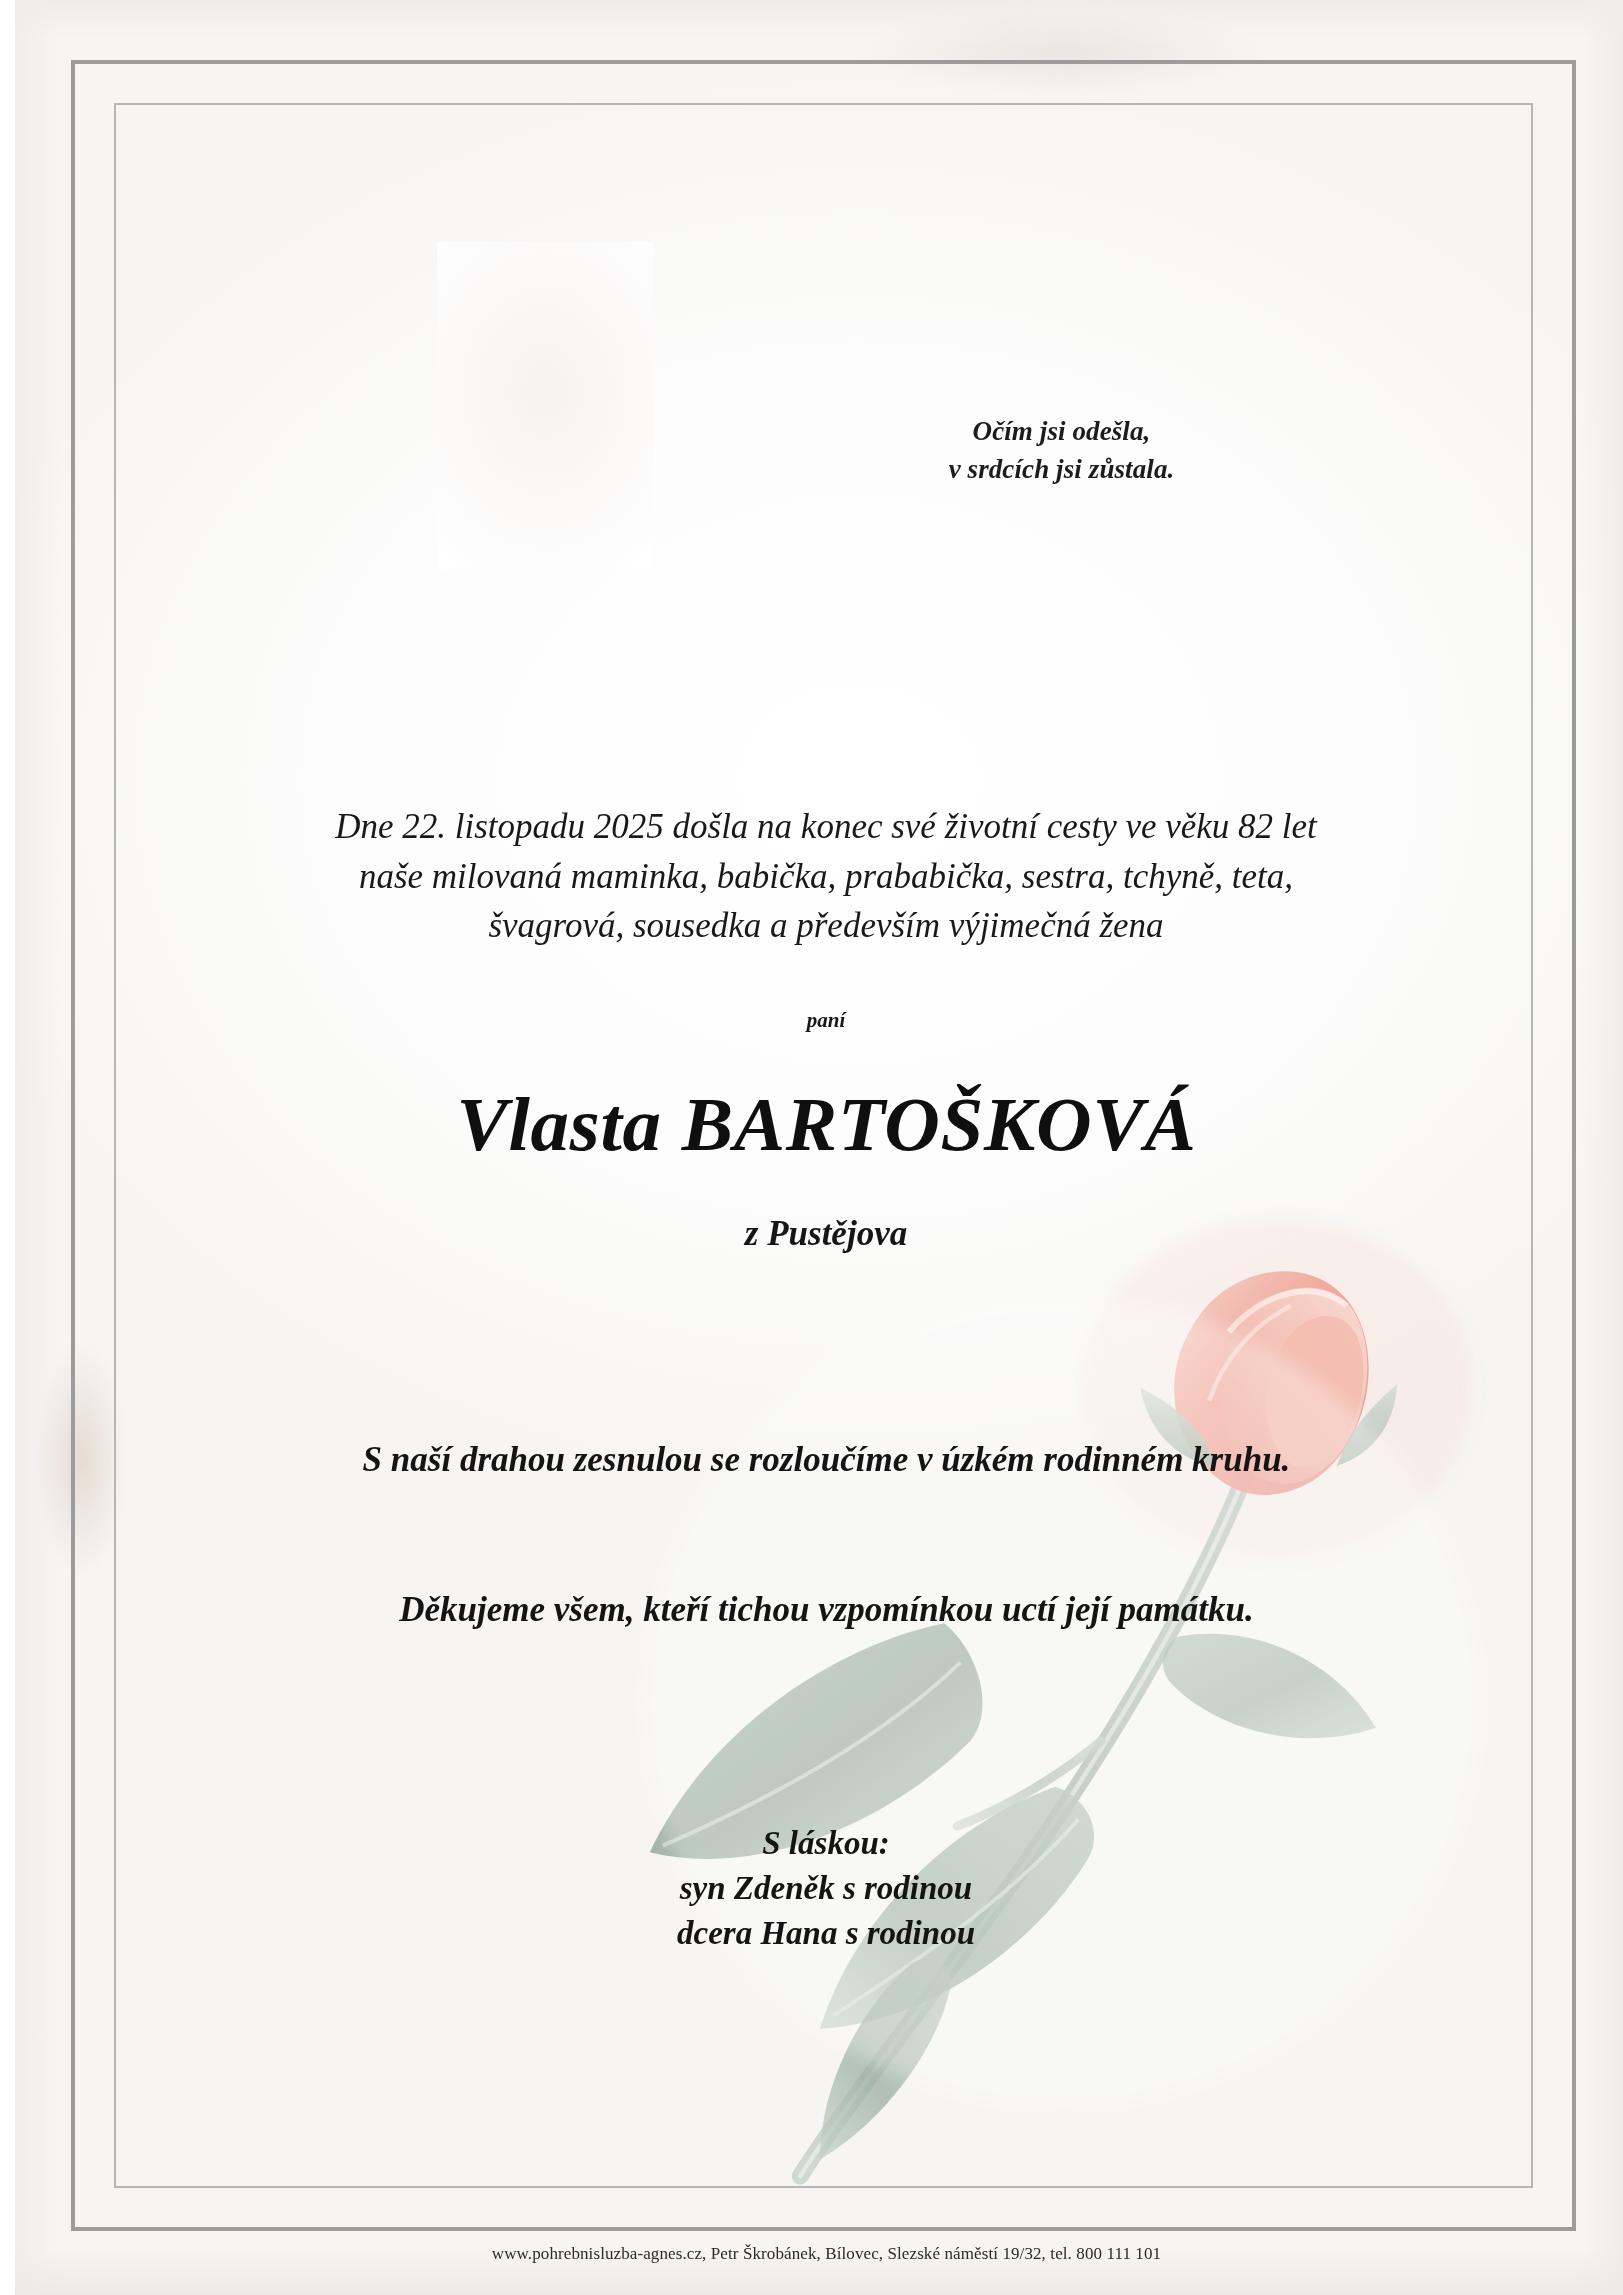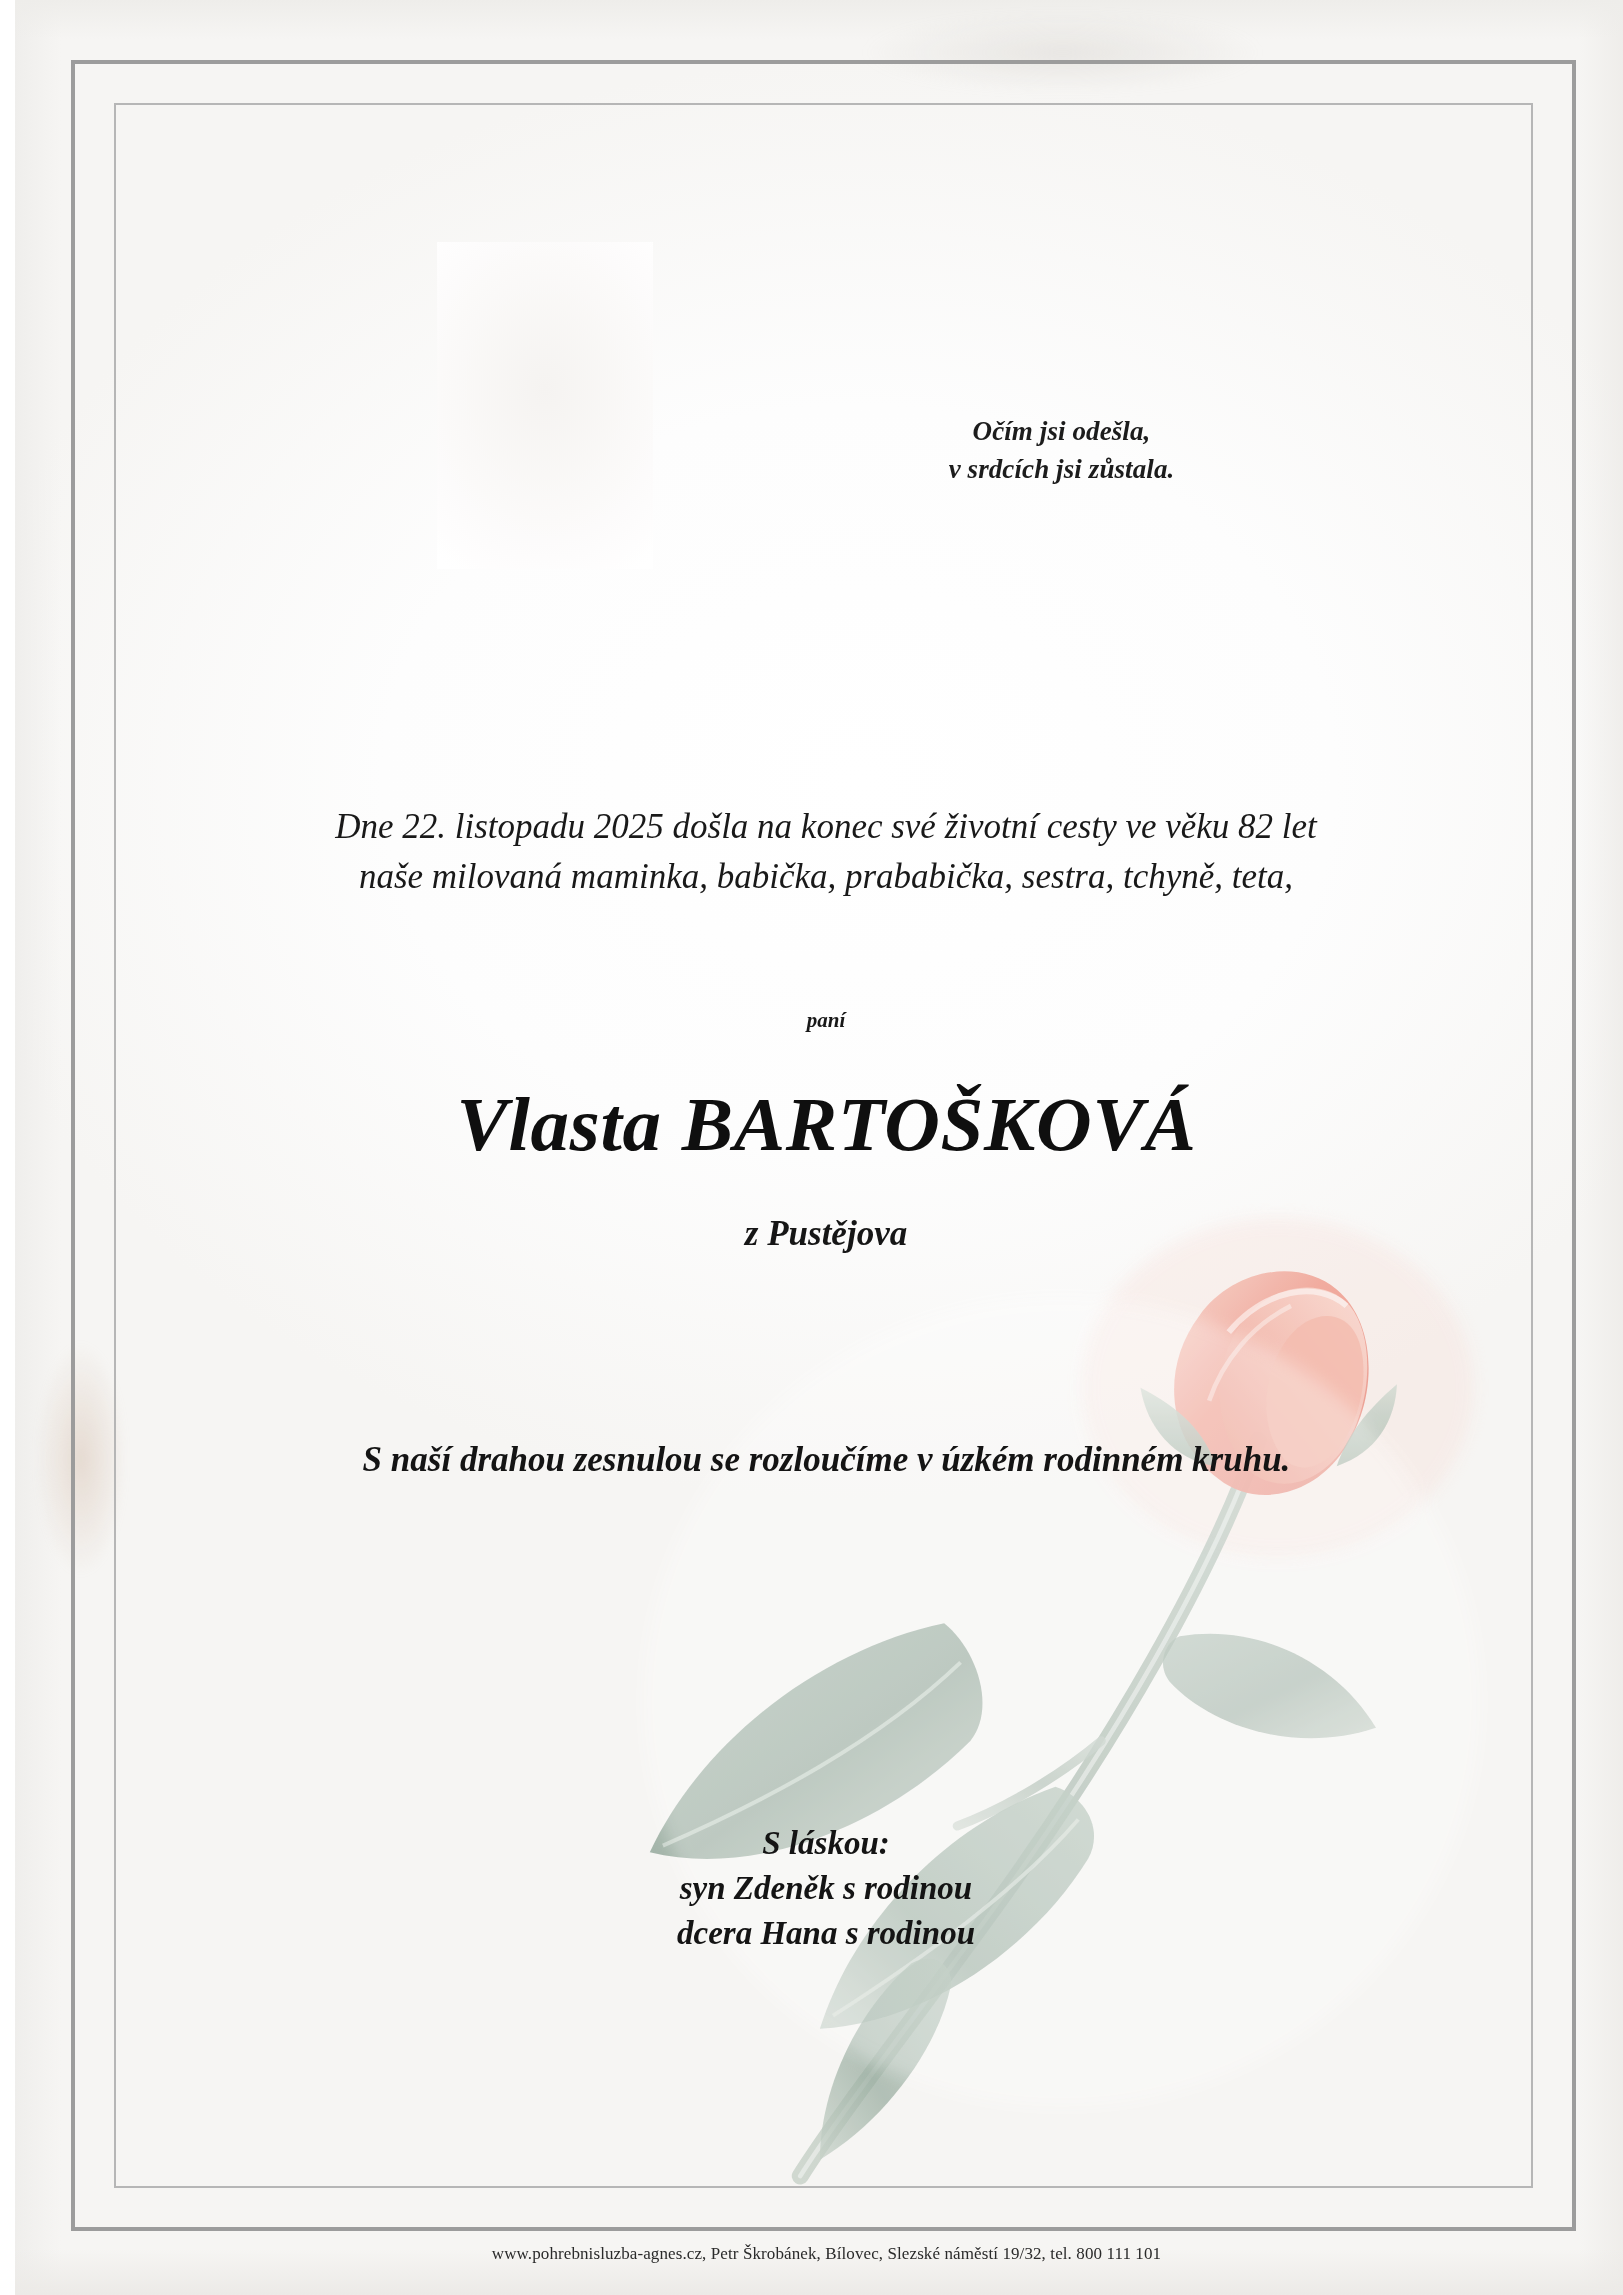--- a/index.html
+++ b/index.html
@@ -371,27 +371,29 @@
   </div>
 
   <div class="motto">
     <div>Očím jsi odešla,</div>
     <div>v srdcích jsi zůstala.</div>
   </div>
 
   <div class="intro">
     <div>Dne 22. listopadu 2025 došla na konec své životní cesty ve věku 82 let</div>
     <div>naše milovaná maminka, babička, prababička, sestra, tchyně, teta,</div>
+    <div>švagrová, sousedka a především výjimečná žena</div>
   </div>
 
   <div class="pani">paní</div>
   <div class="name">Vlasta BARTOŠKOVÁ</div>
   <div class="origin">z Pustějova</div>
 
   <div class="farewell">S naší drahou zesnulou se rozloučíme v úzkém rodinném kruhu.</div>
+  <div class="thanks">Děkujeme všem, kteří tichou vzpomínkou uctí její památku.</div>
 
   <div class="signature">
     <div class="sig-lead">S láskou:</div>
     <div>syn Zdeněk s rodinou</div>
     <div>dcera Hana s rodinou</div>
   </div>
 
   <div class="footer">www.pohrebnisluzba-agnes.cz, Petr Škrobánek, Bílovec, Slezské náměstí 19/32,  tel. 800 111 101</div>
 
 </div>

